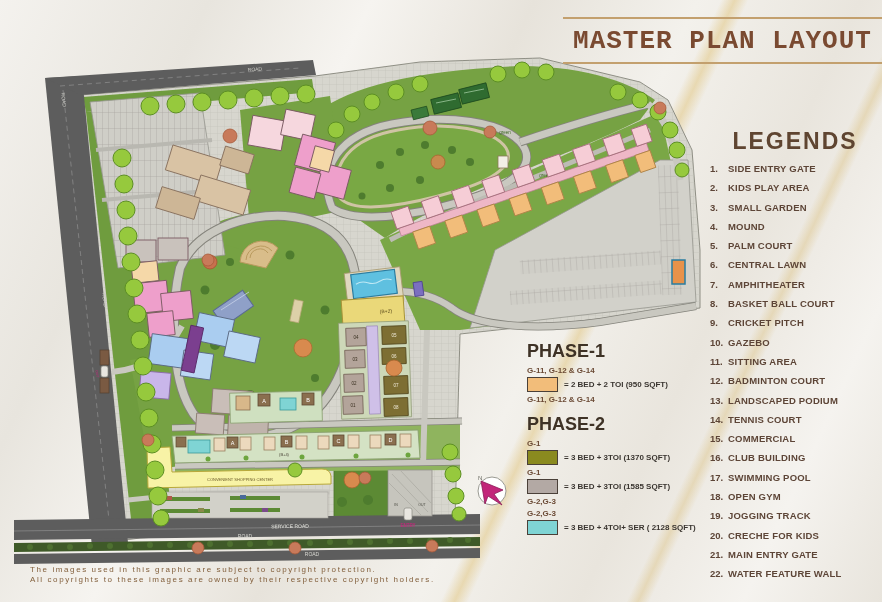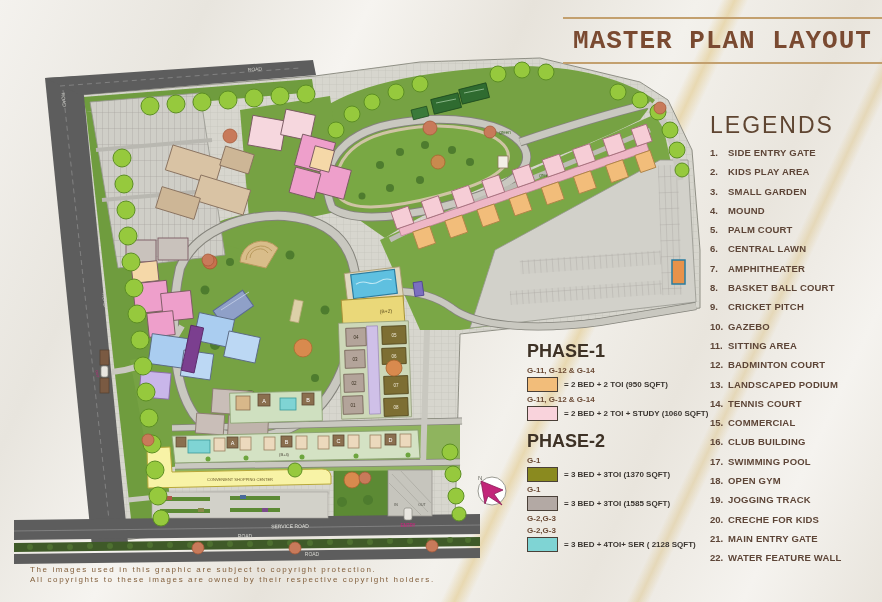--- a/index.html
+++ b/index.html
@@ -11,21 +11,21 @@
       linear-gradient(115deg, rgba(210,190,140,0) 78%, rgba(214,182,104,.35) 79%, rgba(210,190,140,0) 80%),
       linear-gradient(115deg,#f4f2ee 0%,#e8e5de 18%,#f6f4f0 32%,#e7e3db 46%,#f3f1ec 60%,#e9e5dd 74%,#f5f3ef 88%,#e8e4dc 100%);
   }
   
   .title-block{position:absolute;left:563px;top:17px;width:319px;
     border-top:2px solid #c3a06e;border-bottom:2px solid #c3a06e;
     padding:7px 0 6px 0;text-align:center;font-family:Liberation Mono, monospace;}
   .title-block h1{margin:0;font-size:26px;font-weight:bold;color:#7a4a31;letter-spacing:1px;}
   
   .legends{position:absolute;left:710px;top:112px;width:170px;}
-  .legends h2{margin:0 0 8px 0;font-size:23px;font-weight:normal;color:#5f4531;letter-spacing:2px;}
+  .legends h2{margin:16px 0 8px 0;font-size:23px;font-weight:bold;color:#5f4531;letter-spacing:2px;text-align:center;}
   .legend-item{display:flex;align-items:baseline;margin:0 0 8.3px 0;}
   .legend-item .num{width:18px;flex:0 0 18px;font-size:9.5px;font-weight:bold;color:#5d4537;}
   .legend-item .lab{font-size:9.5px;font-weight:bold;color:#5d4537;letter-spacing:.2px;white-space:nowrap;}
   
   .phases{position:absolute;left:527px;top:341px;width:175px;}
   .phases .ph-head{font-size:18px;font-weight:bold;color:#3e3226;margin:0 0 4px 0;}
   .phases .ph2-head{margin-top:10px;}
   .ph-item{margin-bottom:3px;}
   .ph-group{font-size:8px;font-weight:bold;color:#6b4a35;margin:3px 0 2px 0;}
   .ph-row{display:flex;align-items:center;margin-bottom:2px;}
@@ -548,24 +548,20 @@
 
     <div class="ph-item">
       <div class="ph-group">G-11, G-12 &amp; G-14</div>
       <div class="ph-row">
         <span class="swatch sw-p1a"></span>
         <span class="ph-desc">= 2 BED + 2 TOI (950 SQFT)</span>
       </div>
     </div>
     <div class="ph-item">
       <div class="ph-group">G-11, G-12 &amp; G-14</div>
-      <div class="ph-row">
-        <span class="swatch sw-p1b"></span>
-        <span class="ph-desc">= 2 BED + 2 TOI + STUDY (1060 SQFT)</span>
-      </div>
     </div>
 
     <div class="ph-head ph2-head">PHASE-2</div>
 
     <div class="ph-item">
       <div class="ph-group">G-1</div>
       <div class="ph-row">
         <span class="swatch sw-p2a"></span>
         <span class="ph-desc">= 3 BED + 3TOI (1370 SQFT)</span>
       </div>

